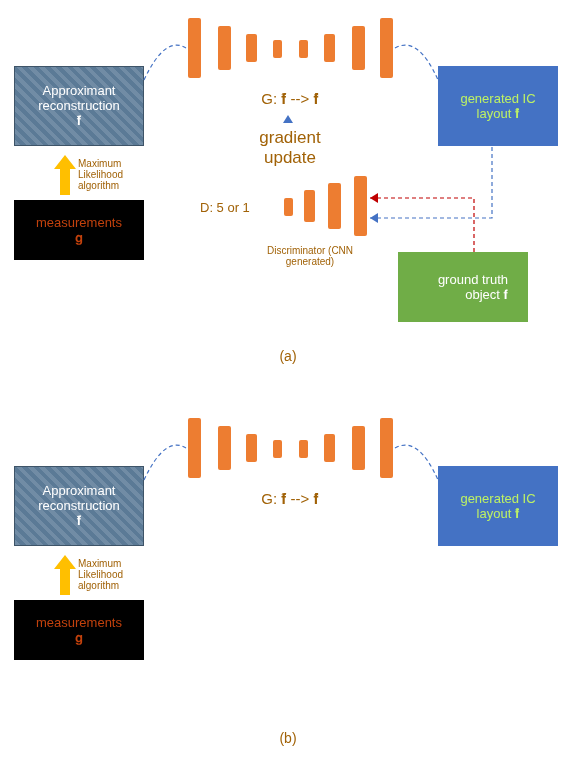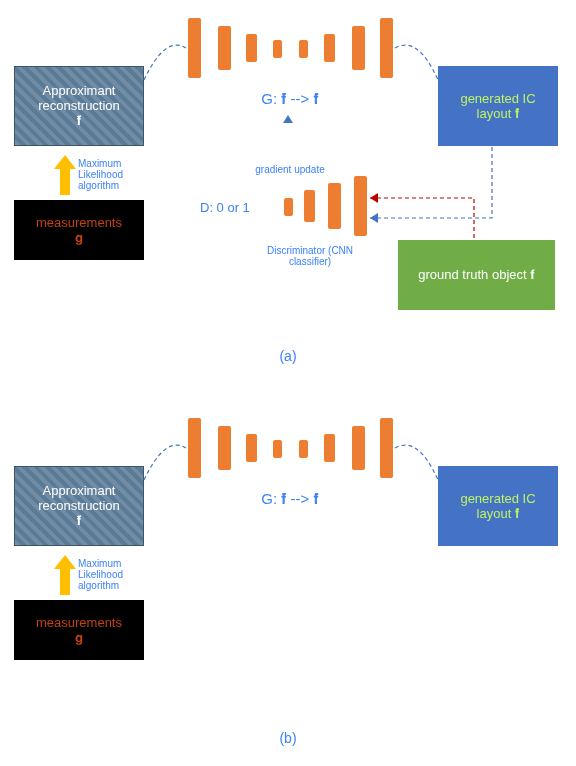--- a/index.html
+++ b/index.html
@@ -30,21 +30,21 @@
     #5b7a96 8px
   );
   border: 1px solid #3e5468;
 }
 .black-box { background: #000; color:#c2410c; }
 .blue-box  { background: #4472c4; color:#bef264; }
 .green-box { background: #70ad47; color:#fff; }
 
 .label {
   position: absolute;
-  color: #3b82f6;
+  color: #a16207;
   font-size: 12px;
   text-align: center;
 }
 .arrow-yellow {
   position:absolute;
   width:22px; height:40px;
 }
 .arrow-yellow .shaft {
   position:absolute; left:6px; top:10px;
   width:10px; height:30px; background:#ffbf00;
@@ -105,34 +105,34 @@
     <path d="M 492 147 L 492 218 L 370 218" stroke="#4472c4" stroke-width="1.2" fill="none" stroke-dasharray="4 3"></path>
     <polygon points="370,218 378,213 378,223" fill="#4472c4"></polygon>
 
     <path d="M 474 252 L 474 198 L 370 198" stroke="#c00000" stroke-width="1.2" fill="none" stroke-dasharray="4 3"></path>
     <polygon points="370,198 378,193 378,203" fill="#c00000"></polygon>
   </svg>
 
   <div class="label" style="left:225px; top:90px; width:130px; font-size:15px;">G:  𝐟̃ --&gt; 𝐟̂</div>
 
   <div class="tri-up" style="left:283px; top:115px;"></div>
-  <div class="label" style="left:255px; top:128px; width:70px; font-size:10px;margin-top:36px;">gradient update</div>
+  <div class="label" style="left:255px; top:128px; width:70px; font-size:17px;">gradient update</div>
 
   <div class="box blue-box" style="left:438px; top:66px; width:120px; height:80px; white-space:pre-line;">generated IC
 layout 𝐟̂</div>
 
   <div class="nnbar" style="left:354px; top:176px; width:13px; height:60px;"></div>
   <div class="nnbar" style="left:328px; top:183px; width:13px; height:46px;"></div>
   <div class="nnbar" style="left:304px; top:190px; width:11px; height:32px;"></div>
   <div class="nnbar" style="left:284px; top:198px; width:9px;  height:18px;"></div>
 
-  <div class="label" style="left:200px; top:200px; width:80px; font-size:13px; text-align:left;">D: 0 or 1</div>
-  <div class="label" style="left:245px; top:245px; width:130px; font-size:10px;">Discriminator (CNN classifier)</div>
+  <div class="label" style="left:200px; top:200px; width:80px; font-size:13px; text-align:left;">D: 5 or 1</div>
+  <div class="label" style="left:245px; top:245px; width:130px; font-size:10px;">Discriminator (CNN generated)</div>
 
-  <div class="box green-box" style="left:398px; top:240px; width:157px; height:70px;text-align:right;">ground truth object 𝐟</div>
+  <div class="box green-box" style="left:398px; top:252px; width:130px; height:70px;text-align:right;">ground truth object 𝐟</div>
 
   <div class="label" style="left:0; top:348px; width:576px; font-size:14px;">(a)</div>
 </div>
 
 <div class="panel" style="left:0;top:400px;width:576px;height:360px;">
 
   <div class="box hatched" style="left:14px; top:66px; width:130px; height:80px; white-space:pre-line;">Approximant reconstruction
 𝐟̃</div>
 
   <div class="arrow-yellow" style="left:54px; top:155px;">

